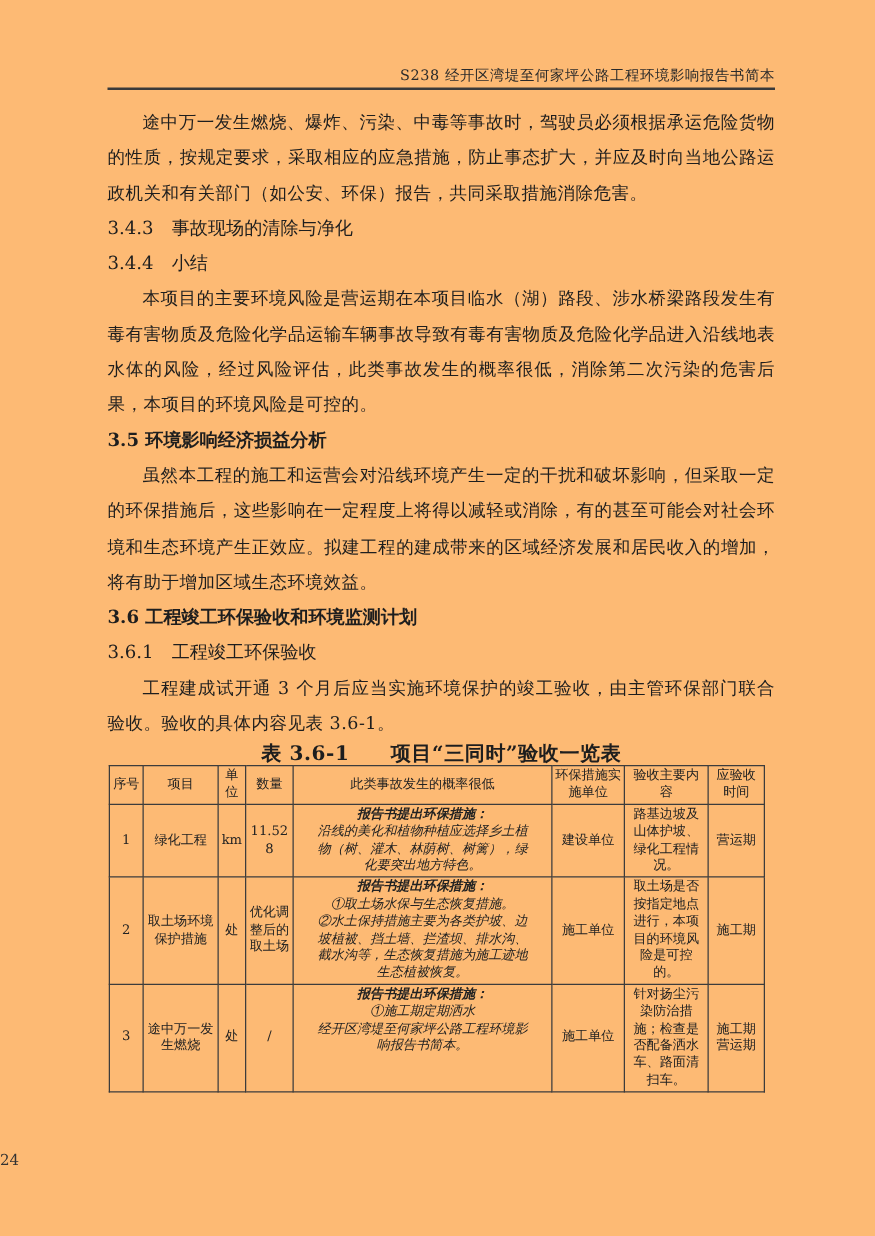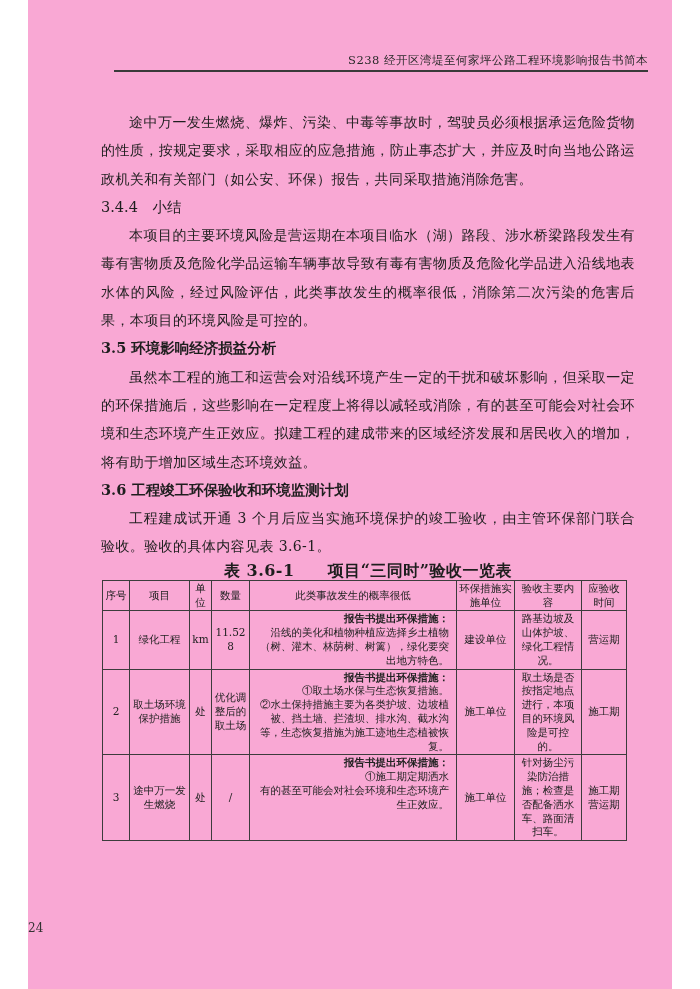--- a/index.html
+++ b/index.html
@@ -1,30 +1,30 @@
 <!DOCTYPE html>
 <html><head>
 <meta charset="utf-8">
 <style>
   html,body { margin:0; padding:0; background:#ffffff; }
   .page {
-    position:relative; width:644px; height:989px; margin:0 auto;
-    background:#f9a8d4; color:#1e1e1e; overflow:hidden;
+    position:relative; width:700px; height:989px; margin:0 auto;
+    background:#fdba74; color:#1e1e1e; overflow:hidden;
     font-family:"DejaVu Serif","Liberation Serif",serif;
   }
   .doc-header {
     position:absolute; top:0; left:86px; width:534px;
     padding-top:53px; padding-bottom:3px;
     border-bottom:2px solid #3a3a3a;
   }
   .doc-header-text {
     font-size:11.5px; line-height:14px; text-align:right;
     letter-spacing:0.5px; color:#2a2a2a;
   }
-  .content { position:absolute; top:84px; left:73px; width:534px;margin-top:24px; }
+  .content { position:absolute; top:84px; left:86px; width:534px; }
   .para {
     margin:0; font-size:14px; line-height:28.3px;
     text-align:justify; text-indent:2em; letter-spacing:0.4px;
   }
   .h-sub {
     margin:0; font-size:14.5px; line-height:28.3px; font-weight:normal;
   }
   .h-bold {
     margin:0; font-size:14.5px; line-height:28.3px; font-weight:bold;
   }
@@ -35,44 +35,46 @@
   table.acc {
     border-collapse:collapse; table-layout:fixed;
     width:524px; margin-left:1px; margin-top:1px;
     font-size:10.5px; color:#222;
   }
   table.acc th, table.acc td {
     border:1px solid #3c3c3c; padding:1px 2px;
     text-align:center; vertical-align:middle;
     line-height:13.8px; font-weight:normal; word-break:break-all;
   }
-  table.acc td.measures { text-align:right; vertical-align:top; padding:1px 7px; }
+  table.acc td.measures { text-align:center; vertical-align:top; padding:1px 17px;font-style:italic; }
   .m-title { font-weight:bold; }
   td.time { white-space:pre-line; }
   .footer {
     position:absolute; top:921px; left:0; width:700px;
     text-align:left; font-size:12px; color:#333;
   }
 </style>
 </head>
 <body>
 
 <div class="page">
 
   <div class="doc-header">
     <div class="doc-header-text">S238 经开区湾堤至何家坪公路工程环境影响报告书简本</div>
   </div>
 
   <div class="content">
     <p class="para">途中万一发生燃烧、爆炸、污染、中毒等事故时，驾驶员必须根据承运危险货物的性质，按规定要求，采取相应的应急措施，防止事态扩大，并应及时向当地公路运政机关和有关部门（如公安、环保）报告，共同采取措施消除危害。</p>
+    <h3 class="h-sub">3.4.3　事故现场的清除与净化</h3>
     <h3 class="h-sub">3.4.4　小结</h3>
     <p class="para">本项目的主要环境风险是营运期在本项目临水（湖）路段、涉水桥梁路段发生有毒有害物质及危险化学品运输车辆事故导致有毒有害物质及危险化学品进入沿线地表水体的风险，经过风险评估，此类事故发生的概率很低，消除第二次污染的危害后果，本项目的环境风险是可控的。</p>
     <h2 class="h-bold">3.5 环境影响经济损益分析</h2>
     <p class="para">虽然本工程的施工和运营会对沿线环境产生一定的干扰和破坏影响，但采取一定的环保措施后，这些影响在一定程度上将得以减轻或消除，有的甚至可能会对社会环境和生态环境产生正效应。拟建工程的建成带来的区域经济发展和居民收入的增加，将有助于增加区域生态环境效益。</p>
     <h2 class="h-bold">3.6 工程竣工环保验收和环境监测计划</h2>
+    <h3 class="h-sub">3.6.1　工程竣工环保验收</h3>
     <p class="para">工程建成试开通 3 个月后应当实施环境保护的竣工验收，由主管环保部门联合验收。验收的具体内容见表 3.6-1。</p>
 
     <p class="caption">表 3.6-1　　项目“三同时”验收一览表</p>
 
     <table class="acc">
       <colgroup>
         <col style="width:27px">
           <col style="width:60px">
           <col style="width:22px">
           <col style="width:38px">
@@ -122,21 +124,21 @@
           <td class="time">施工期</td>
         </tr>
         <tr>
           <td>3</td>
           <td>途中万一发生燃烧</td>
           <td>处</td>
           <td>/</td>
           <td class="measures">
             <div class="m-title">报告书提出环保措施：</div>
             <div>①施工期定期洒水</div>
-            <div>有的甚至可能会对社会环境和生态环境产生正效应。</div>
+            <div>经开区湾堤至何家坪公路工程环境影响报告书简本。</div>
           </td>
           <td>施工单位</td>
           <td>针对扬尘污染防治措施；检查是否配备洒水车、路面清扫车。</td>
           <td class="time">施工期
 营运期</td>
         </tr>
       </tbody>
     </table>
   </div>
 

